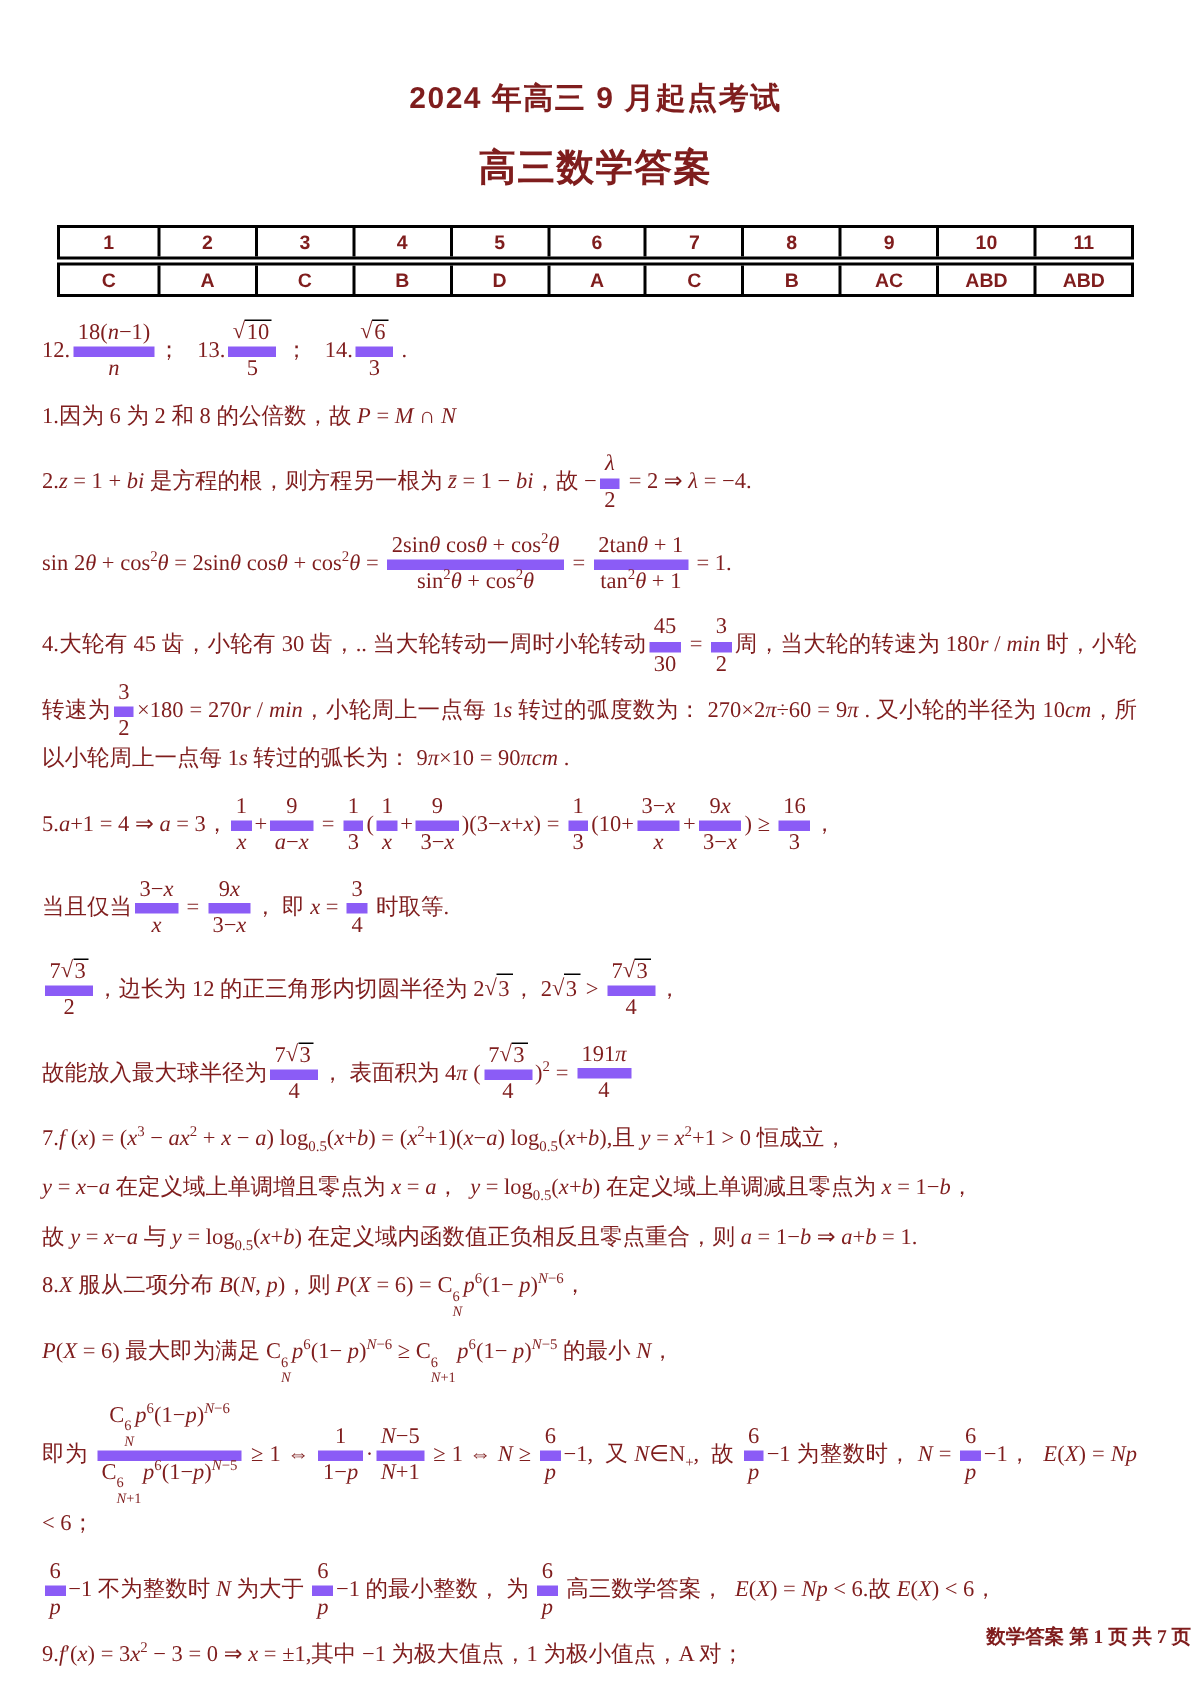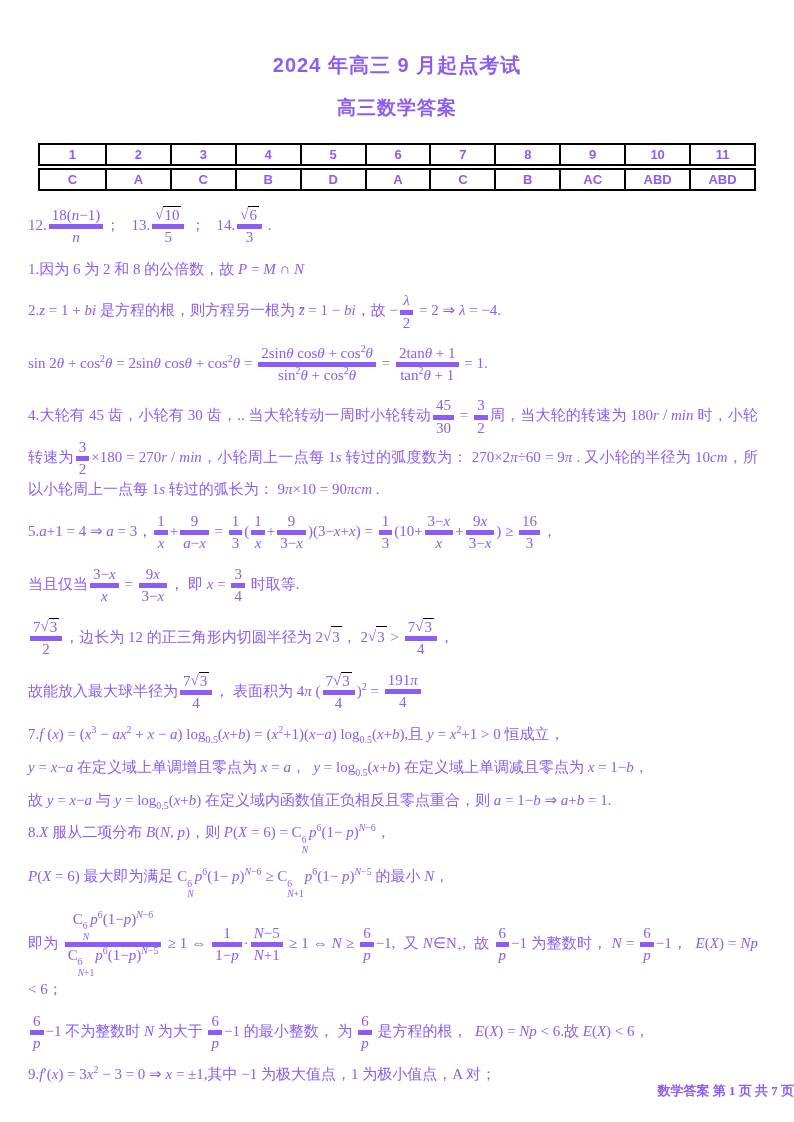--- a/index.html
+++ b/index.html
@@ -1,39 +1,39 @@
 <!DOCTYPE html>
 <html><head>
 <meta charset="utf-8">
 <style>
   html,body{margin:0;padding:0;background:#888;}
   .page{
     position:relative;
     width:794px;height:1122px;
     margin:0 auto;
     background:#fff;
-    color:#8b5cf6;
+    color:#7f1d1d;
     font-family:"Liberation Serif",serif;
     font-size:15px;
     overflow:hidden;
   }
   .doc-title{
     padding-top:52px;
     text-align:center;
     font-family:"Liberation Sans",sans-serif;
     font-weight:bold;
     font-size:20px;
     letter-spacing:1px;
   }
   .doc-subtitle{
     margin-top:16px;
     text-align:center;
     font-family:"Liberation Sans",sans-serif;
     font-weight:bold;
-    font-size:19px;
+    font-size:25px;
     letter-spacing:1px;
   }
   .answer-table{
     margin:22px 38px 0 38px;
     font-family:"Liberation Sans",sans-serif;
     font-weight:bold;
     font-size:13px;
   }
   .answer-row{
     display:grid;
@@ -56,21 +56,21 @@
     white-space:pre-wrap;
     text-align:justify;
   }
   .mt{font-family:"Liberation Serif",serif;}
   .mi{font-family:"Liberation Serif",serif;font-style:italic;}
   .frac{
     display:inline-flex;flex-direction:column;
     vertical-align:middle;text-align:center;
     margin:1px 2px;line-height:1.15;white-space:nowrap;
   }
-  .frac>.num{border-bottom:5px solid #8b5cf6;padding:0 3px;display:block;}
+  .frac>.num{border-bottom:7px solid #8b5cf6;padding:0 3px;display:block;}
   .frac>.den{padding:0 3px;display:block;}
   .sqrt{display:inline-block;white-space:nowrap;}
   .sqrt>.rad{display:inline-block;transform:translateY(-1px);}
   .sqrt>.radicand{display:inline-block;border-top:1.3px solid #000;padding:0 2px 0 1px;}
   sup,sub{font-size:66%;line-height:0;}
   .ss{
     display:inline-flex;flex-direction:column;
     font-size:64%;line-height:1.08;
     vertical-align:-0.55em;text-align:left;margin-right:1px;
   }
@@ -238,18 +238,18 @@
         </span><span class="mt">−1，  </span><span class="mi">E</span><span class="mt">(</span><span class="mi">X</span><span class="mt">) = </span><span class="mi">Np</span><span class="mt"> &lt; 6；</span></div>
       <div class="line"><span class="frac">
           <span class="num"><span class="mt">6</span></span>
           <span class="den"><span class="mi">p</span></span>
         </span><span class="mt">−1 不为整数时 </span><span class="mi">N</span><span class="mt"> 为大于 </span><span class="frac">
           <span class="num"><span class="mt">6</span></span>
           <span class="den"><span class="mi">p</span></span>
         </span><span class="mt">−1 的最小整数， 为 </span><span class="frac">
           <span class="num"><span class="mt">6</span></span>
           <span class="den"><span class="mi">p</span></span>
-        </span><span class="mt"> 是方程的根，  </span><span class="mi">E</span><span class="mt">(</span><span class="mi">X</span><span class="mt">) = </span><span class="mi">Np</span><span class="mt"> &lt; 6.故 </span><span class="mi">E</span><span class="mt">(</span><span class="mi">X</span><span class="mt">) &lt; 6，</span></div>
+        </span><span class="mt"> 高三数学答案，  </span><span class="mi">E</span><span class="mt">(</span><span class="mi">X</span><span class="mt">) = </span><span class="mi">Np</span><span class="mt"> &lt; 6.故 </span><span class="mi">E</span><span class="mt">(</span><span class="mi">X</span><span class="mt">) &lt; 6，</span></div>
       <div class="line"><span class="mt">9.</span><span class="mi">f</span><span class="mt">′(</span><span class="mi">x</span><span class="mt">) = 3</span><span class="mi">x</span><sup><span class="mt">2</span></sup><span class="mt"> − 3 = 0 ⇒ </span><span class="mi">x</span><span class="mt"> = ±1,其中 −1 为极大值点，1 为极小值点，A 对；</span></div>
     </div>
 
   <div class="footer">数学答案  第 1 页 共 7 页</div>
 </div>
 
 </body></html>

